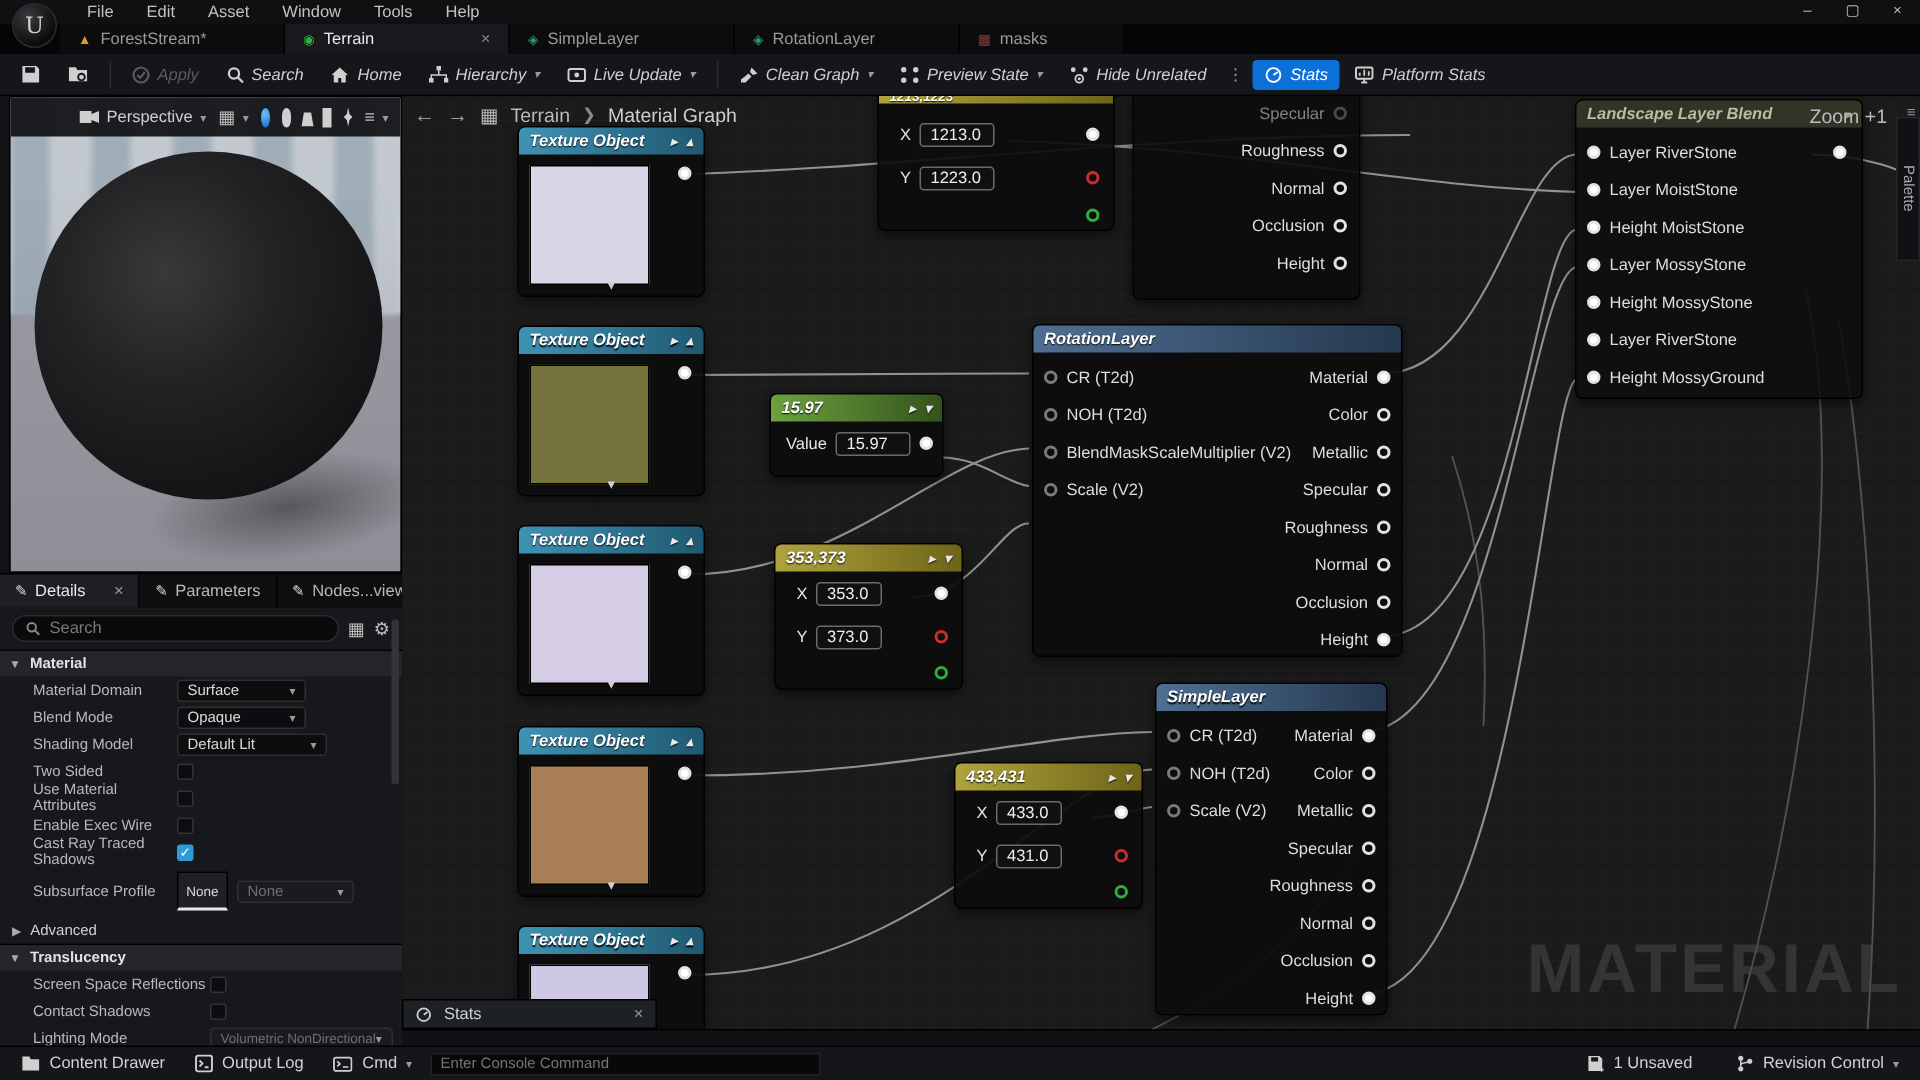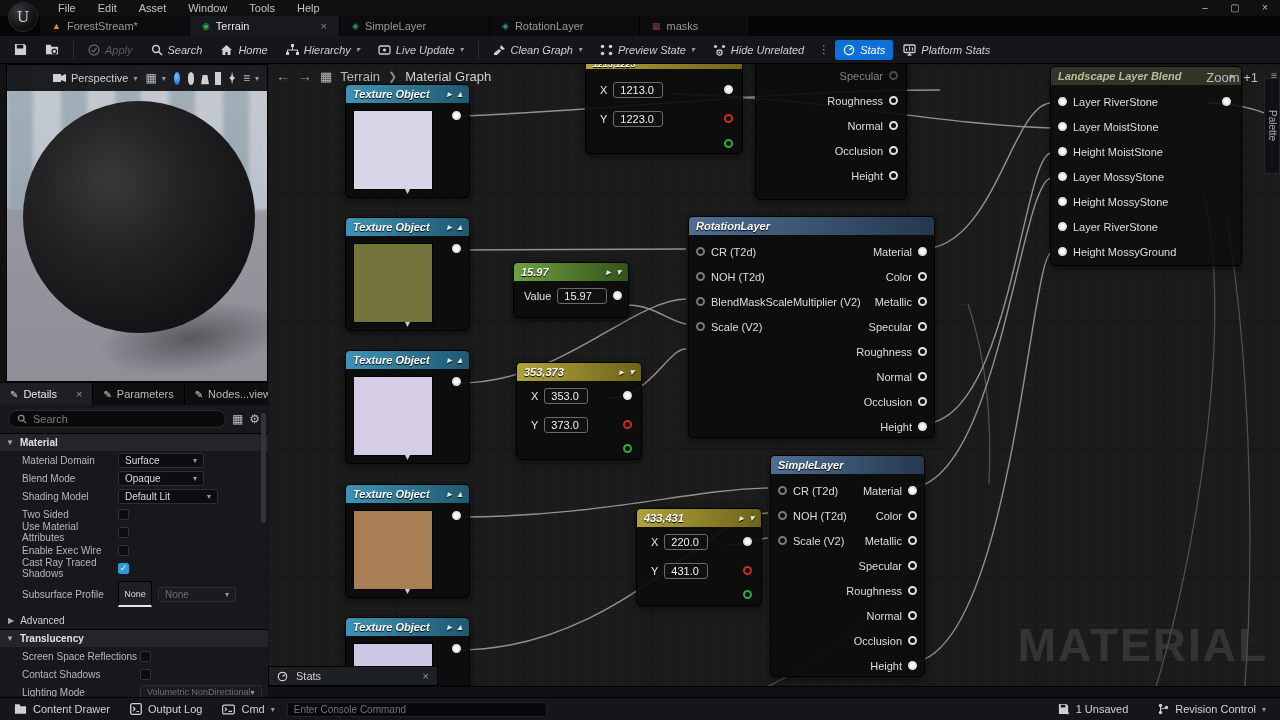--- a/index.html
+++ b/index.html
@@ -455,21 +455,21 @@
       <div class="node" style="left:368px;top:444px;width:126px;height:98px">
         <div class="nhead coord">
             <span>433,431</span>
             <span class="hicons">
               <span>▸</span>
               <span>▾</span>
             </span>
           </div>
         <div class="xyrow" style="position:relative">
             <span>X</span>
-            <span class="numfield" style="min-width:44px">220.0</span>
+            <span class="numfield" style="min-width:44px">433.0</span>
             <span class="pin filled"></span>
           </div>
         <div class="xyrow" style="position:relative">
             <span>Y</span>
             <span class="numfield" style="min-width:44px">431.0</span>
             <span class="pin red"></span>
           </div>
         <div class="xyrow" style="position:relative;height:18px">
             <span class="pin green"></span>
           </div>

